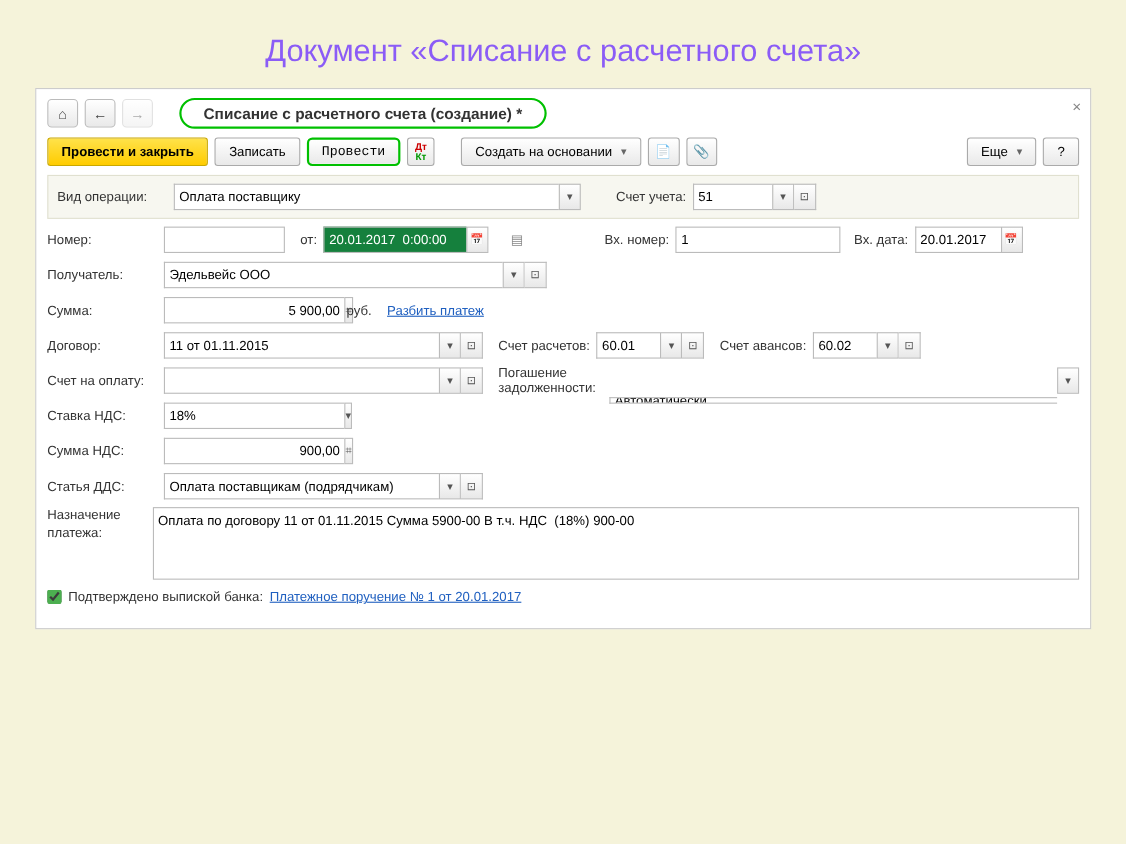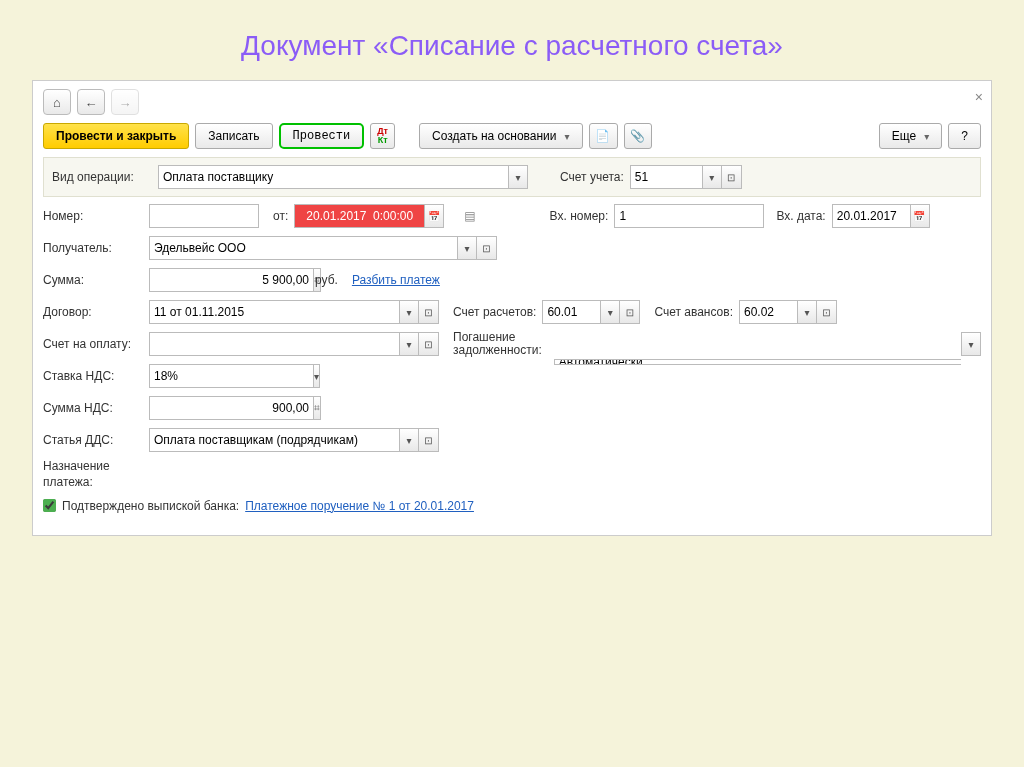--- a/index.html
+++ b/index.html
@@ -132,24 +132,23 @@
     background: linear-gradient(#fff,#e8e8e8);
     display: flex;
     align-items: center;
     justify-content: center;
     font-size: 10px;
     color: #555;
     cursor: pointer;
   }
   .mini-btn + .mini-btn { border-left: none; }
   .date-highlight {
-    background: #ef4444;
+    background: #15803d;
     color: #fff;
     border-color: #2a6bc4;
-    text-align: center;
   }
   .link { color: #2060c0; text-decoration: underline; cursor: pointer; }
   .ta {
     border: 1px solid #bbb;
     width: 100%;
     height: 66px;
     padding: 4px;
     font-size: 12px;
     font-family: inherit;
     resize: none;
@@ -167,20 +166,21 @@
 
 <h1 class="page-heading">Документ «Списание с расчетного счета»</h1>
 
 <div class="window">
   <div class="close-x">×</div>
 
   <div class="titlebar">
     <div class="nav-btn">⌂</div>
     <div class="nav-btn">←</div>
     <div class="nav-btn" style="opacity:.45">→</div>
+    <div class="doc-title">Списание с расчетного счета (создание) *</div>
   </div>
 
   <div class="toolbar">
     <button class="btn btn-primary">Провести и закрыть</button>
     <button class="btn">Записать</button>
     <button class="btn btn-outlined">Провести</button>
     <button class="btn btn-icon">
         <span class="icon-dtk">Дт<span>Кт</span></span>
       </button>
     <div style="width:12px"></div>
@@ -311,20 +311,21 @@
     <span class="lbl">Статья ДДС:</span>
     <div class="select-wrap" style="width:290px">
       <input style="flex: 1 1 0%;" value="Оплата поставщикам (подрядчикам)">
       <div class="mini-btn">▾</div>
       <div class="mini-btn">⊡</div>
     </div>
   </div>
 
   <div class="row" style="align-items:flex-start">
     <span class="lbl" style="line-height:1.3">Назначение платежа:</span>
+    <textarea class="ta" style="">Оплата по договору 11 от 01.11.2015 Сумма 5900-00 В т.ч. НДС  (18%) 900-00</textarea>
   </div>
 
   <div class="chk-row">
     <input type="checkbox" class="chk" checked="" style="">
     <span class="lbl-auto">Подтверждено выпиской банка:</span>
     <span class="link">Платежное поручение № 1 от 20.01.2017</span>
   </div>
 
 
 </div>

